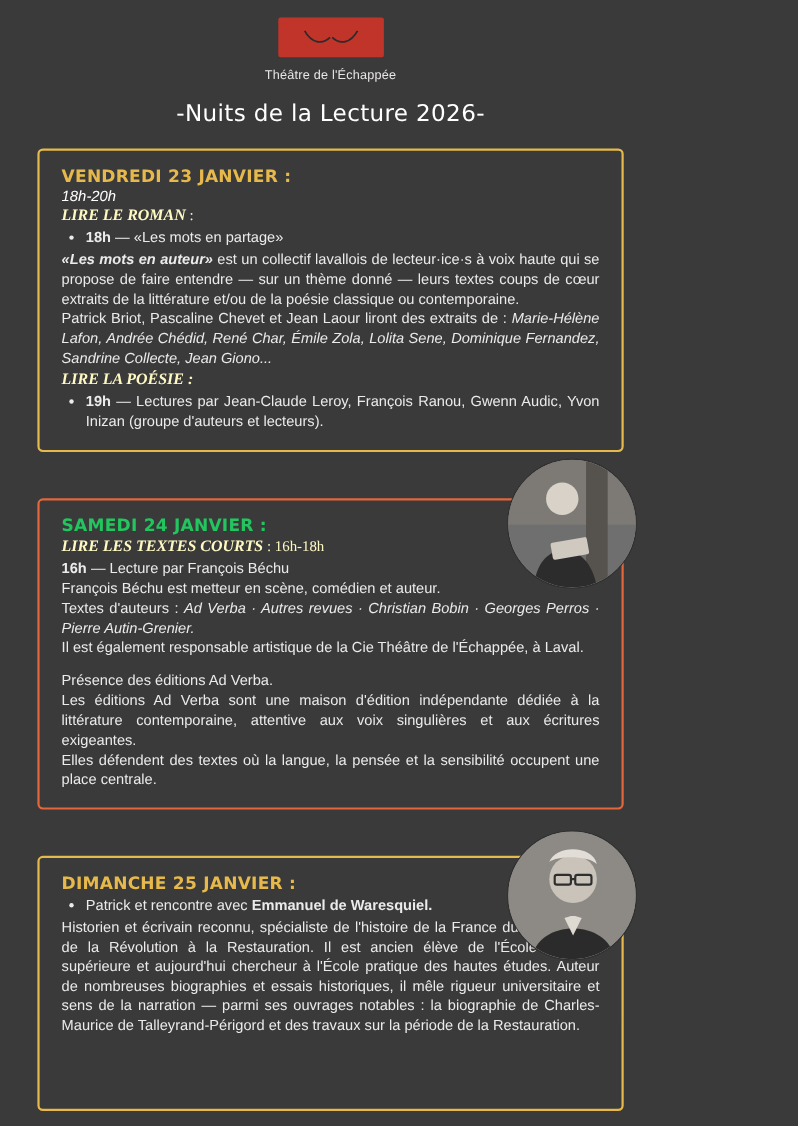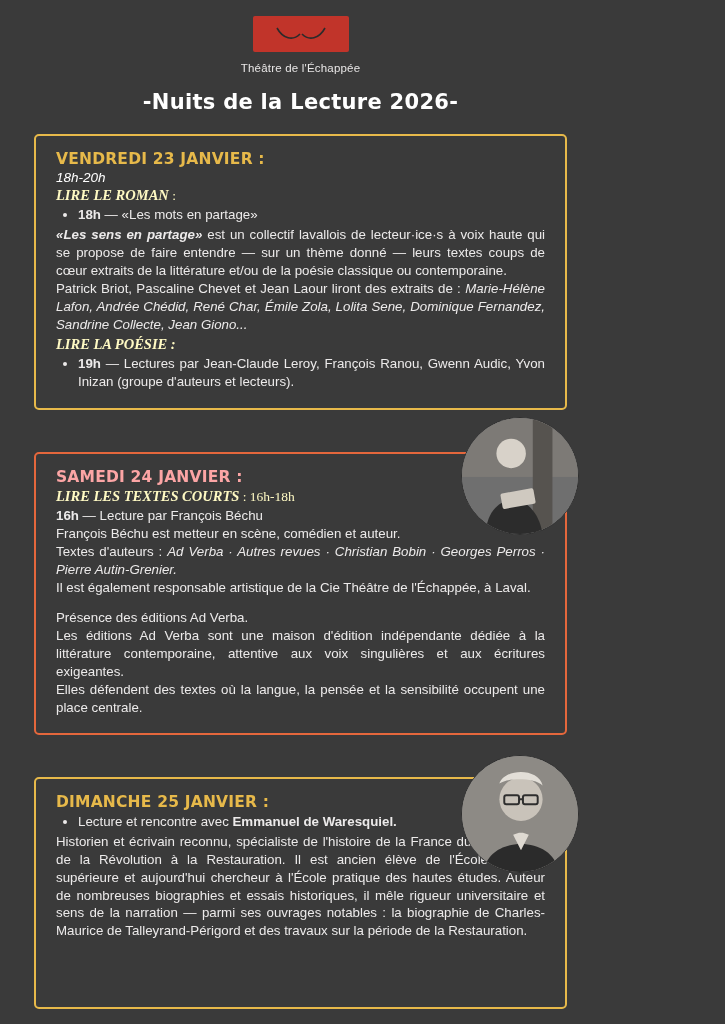--- a/index.html
+++ b/index.html
@@ -38,21 +38,21 @@
   }
   .logo-caption {
     margin-top: 6px;
     font-size: 11.5px;
     color: #e8e6e6;
     letter-spacing: .2px;
   }
   .main-title {
     margin-top: 16px;
     font-family: "DejaVu Sans", sans-serif;
-    font-weight: bold;
+    font-weight: normal;
     font-size: 21px;
     letter-spacing: .3px;
     color: #ffffff;
   }
 
   
   .card {
     position: relative;
     margin: 0 34px;
     border: 2px solid #e7b94a;
@@ -68,21 +68,21 @@
   #card-dimanche { margin-top: 42px; height: 232px; overflow: hidden; }
 
   .card-title {
     font-family: "DejaVu Sans", sans-serif;
     font-weight: bold;
     font-size: 15.5px;
     letter-spacing: .2px;
     color: #e7b94a;
     margin: 0 0 2px 0;
   }
-  .card.orange .card-title { color: #fca5a5; }
+  .card.orange .card-title { color: #22c55e; }
 
   .time-line {
     font-style: italic;
     font-size: 13.5px;
     color: #ffffff;
     margin: 0 0 1px 0;
   }
 
   .section-head {
     font-style: italic;
@@ -157,21 +157,21 @@
     <div class="card-title">VENDREDI 23 JANVIER :</div>
     <div class="time-line">18h-20h</div>
     <div class="section-head">
       <span>LIRE LE ROMAN</span><span class="plain"> :</span>
     </div>
     <ul class="bullets">
       <li>
         <b>18h</b><span> — «Les mots en partage»</span>
       </li>
     </ul>
-    <p class="body"><span class="it bd">«Les sens en partage»</span><span> est un collectif lavallois de lecteur·ice·s à voix haute qui se propose de faire entendre — sur un thème donné — leurs textes coups de cœur extraits de la littérature et/ou de la poésie classique ou contemporaine.</span></p>
+    <p class="body"><span class="it bd">«Les mots en auteur»</span><span> est un collectif lavallois de lecteur·ice·s à voix haute qui se propose de faire entendre — sur un thème donné — leurs textes coups de cœur extraits de la littérature et/ou de la poésie classique ou contemporaine.</span></p>
     <p class="body"><span>Patrick Briot, Pascaline Chevet et Jean Laour liront des extraits de : </span><span class="it">Marie-Hélène Lafon, Andrée Chédid, René Char, Émile Zola, Lolita Sene, Dominique Fernandez, Sandrine Collecte, Jean Giono...</span></p>
     <div class="section-head">LIRE LA POÉSIE :</div>
     <ul class="bullets">
       <li>
         <b>19h</b><span> — Lectures par Jean-Claude Leroy, François Ranou, Gwenn Audic, Yvon Inizan (groupe d'auteurs et lecteurs).</span>
       </li>
     </ul>
   </div>
 
   <div class="card orange" id="card-samedi">
@@ -185,21 +185,21 @@
     <p class="body">Il est également responsable artistique de la Cie Théâtre de l'Échappée, à Laval.</p>
     <p class="body gap">Présence des éditions Ad Verba.</p>
     <p class="body">Les éditions Ad Verba sont une maison d'édition indépendante dédiée à la littérature contemporaine, attentive aux voix singulières et aux écritures exigeantes.</p>
     <p class="body">Elles défendent des textes où la langue, la pensée et la sensibilité occupent une place centrale.</p>
   </div>
 
   <div class="card amber" id="card-dimanche">
     <div class="card-title">DIMANCHE 25 JANVIER :</div>
     <ul class="bullets">
       <li>
-        <span>Lecture et rencontre avec </span><b>Emmanuel de Waresquiel.</b>
+        <span>Patrick et rencontre avec </span><b>Emmanuel de Waresquiel.</b>
       </li>
     </ul>
     <p class="body">Historien et écrivain reconnu, spécialiste de l'histoire de la France du XIXᵉ siècle, de la Révolution à la Restauration. Il est ancien élève de l'École normale supérieure et aujourd'hui chercheur à l'École pratique des hautes études. Auteur de nombreuses biographies et essais historiques, il mêle rigueur universitaire et sens de la narration — parmi ses ouvrages notables : la biographie de Charles-Maurice de Talleyrand-Périgord et des travaux sur la période de la Restauration.</p>
   </div>
 
   <div class="portrait" id="portrait-francois">
     <svg class="ph" viewBox="0 0 118 118">
       <rect width="118" height="118" fill="#6f6f6f"></rect>
       <rect x="0" y="0" width="118" height="60" fill="#7d7a76"></rect>
       <rect x="72" y="0" width="20" height="118" fill="#56534f"></rect>

